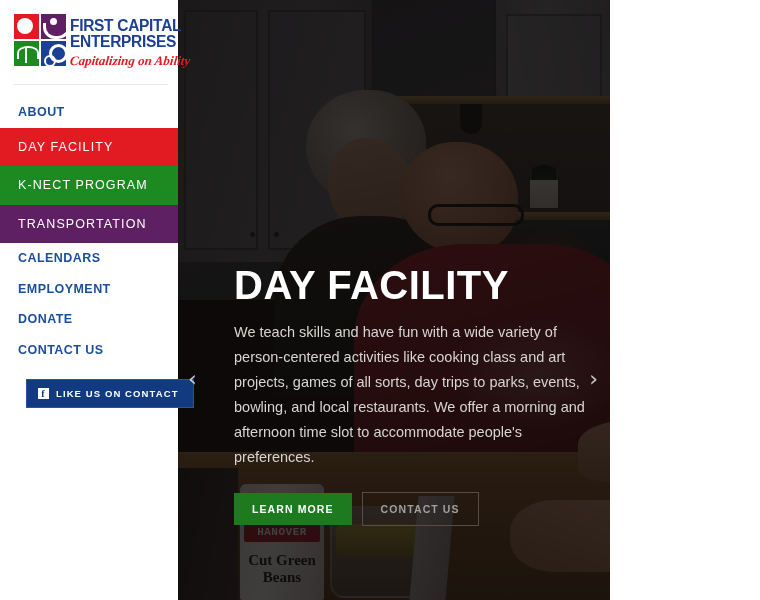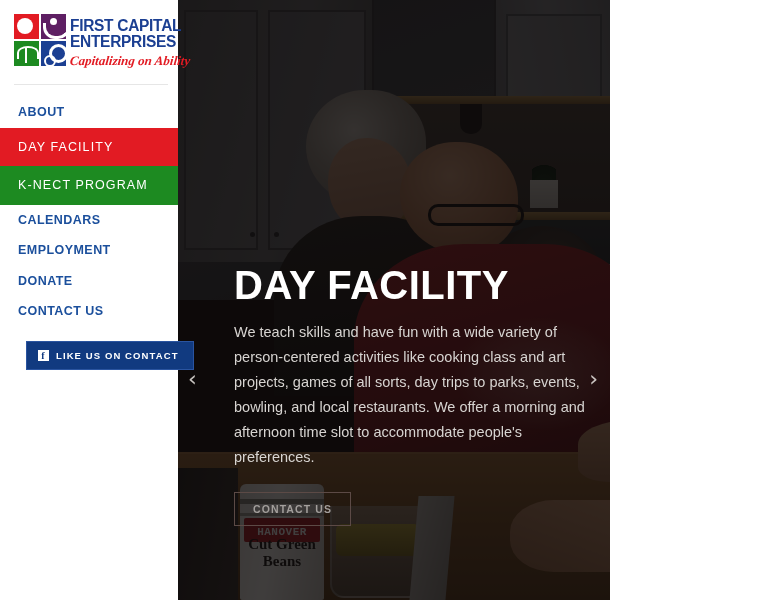--- a/index.html
+++ b/index.html
@@ -376,21 +376,21 @@
   .can-label-text {
     left: 66px; bottom: 62px; width: 76px;
     text-align: center;
     color: #ffffff;
     font-size: 11px;
     font-weight: bold;
     letter-spacing: 0.5px;
     font-family: Liberation Mono, monospace;
   }
   .can-text2 {
-    left: 62px; bottom: 30px; width: 84px;
+    left: 62px; bottom: 14px; width: 84px;
     text-align: center;
     color: #1c1a18;
     font-family: "Liberation Serif", serif;
     font-weight: bold;
     font-size: 15px;
     line-height: 17px;
   }
   .box-left {
     left: 0px; bottom: 0px; width: 60px; height: 132px;
     background: linear-gradient(100deg, #262220, #3b3431);
@@ -537,20 +537,21 @@
         </div>
       </div>
     </div>
 
     <div class="logo-rule"></div>
 
     <nav class="nav">
       <a class="nav-item plain">ABOUT</a>
       <a class="nav-item bar red">DAY FACILITY</a>
       <a class="nav-item bar green">K-NECT PROGRAM</a>
+      <a class="nav-item bar purple">TRANSPORTATION</a>
       <a class="nav-item plain">CALENDARS</a>
       <a class="nav-item plain">EMPLOYMENT</a>
       <a class="nav-item plain">DONATE</a>
       <a class="nav-item plain">CONTACT US</a>
     </nav>
 
     <div class="fb-btn">
       <span class="fb-glyph">f</span>
       <span>LIKE US ON CONTACT</span>
     </div>
@@ -618,20 +619,21 @@
       <div class="ph pack"></div>
       <div class="ph hand-right"></div>
     </div>
 
     <div class="hero-scrim"></div>
 
     <div class="hero-content">
       <h1 class="hero-title">DAY FACILITY</h1>
       <p class="hero-para">We teach skills and have fun with a wide variety of person-centered activities like cooking class and art projects, games of all sorts, day trips to parks, events, bowling, and local restaurants. We offer a morning and afternoon time slot to accommodate people's preferences.</p>
       <div class="hero-buttons">
+        <button class="btn-primary">LEARN MORE</button>
         <button class="btn-ghost">CONTACT US</button>
       </div>
     </div>
 
     <div class="arrow arrow-prev">‹</div>
     <div class="arrow arrow-next">›</div>
 
   </section>
 </div>
 

